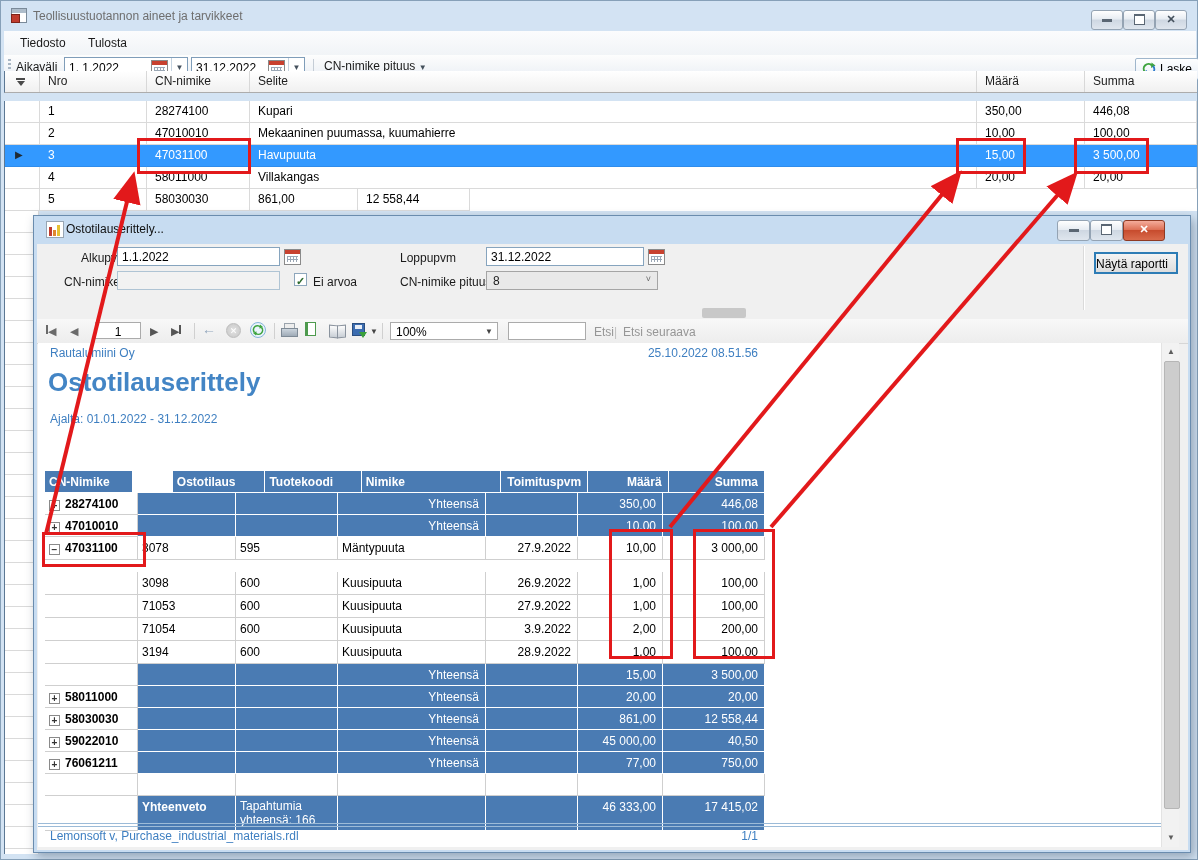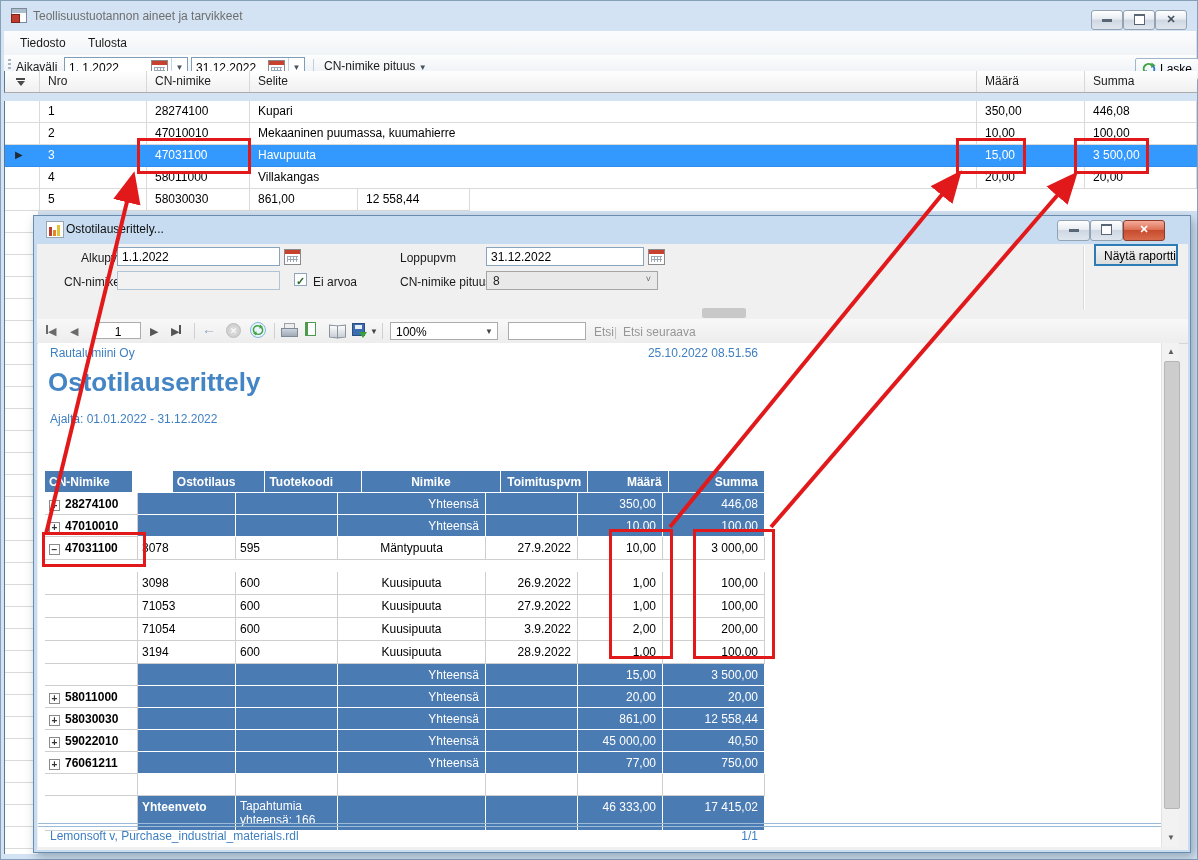--- a/index.html
+++ b/index.html
@@ -59,21 +59,21 @@
   
   .f-label{position:absolute;color:#1A1A1A;}
   .f-input{position:absolute;height:19px;background:#fff;border:1px solid #86A4BE;box-sizing:border-box;padding:2px 4px;}
   .f-input.disabled{background:#F2F2F2;border-color:#AFC4D4;}
   .f-cal{position:absolute;}
   .checkbox{position:absolute;width:13px;height:13px;background:#fff;border:1px solid #8DA6BC;box-sizing:border-box;text-align:center;}
   .checkbox .tick{color:#2E6B2E;font-size:11px;line-height:11px;font-weight:bold;}
   .combo{position:absolute;height:19px;background:#E9E9E9;border:1px solid #A5A5A5;box-sizing:border-box;padding:2px 6px;color:#222;}
   .combo .chev{position:absolute;right:6px;top:2px;color:#666;font-size:9px;}
   .v-divider{position:absolute;width:0;border-left:1px solid #DADADA;border-right:1px solid #FFFFFF;}
-  .nayta-btn{position:absolute;border:2px solid #2D7CB5;background:linear-gradient(#F4F4F4,#DDDDDD);text-align:right;box-sizing:border-box;padding-top:3px;}
+  .nayta-btn{position:absolute;border:2px solid #2D7CB5;background:linear-gradient(#F4F4F4,#DDDDDD);text-align:left;box-sizing:border-box;padding-top:3px;margin-top:8px;}
   .splitter{position:absolute;width:44px;height:10px;background:#C8C8C8;border-radius:2px;text-align:center;}
   .splitter .tri{width:0;height:0;border-left:5px solid transparent;border-right:5px solid transparent;border-bottom:5px solid #5E5E5E;margin:2px auto 0;}
 
   
   .vtoolbar{position:absolute;left:0;top:75px;width:1151px;height:24px;background:linear-gradient(#F8F8F8,#EDEDED);border-bottom:1px solid #D6D6D6;}
   .vt{position:absolute;top:4px;height:16px;color:#6A6A6A;}
   .vt-nav{font-size:11px;line-height:16px;}
   .vbar{display:inline-block;width:2px;height:9px;background:#6A6A6A;vertical-align:1px;}
   .pagebox{position:absolute;top:3px;width:46px;height:17px;background:#fff;border:1px solid #ABABAB;box-sizing:border-box;text-align:center;padding-top:2px;color:#000;}
   .vsep{position:absolute;top:4px;width:1px;height:16px;background:#D0D0D0;}
@@ -104,21 +104,21 @@
   .vs-thumb{position:absolute;left:2px;top:18px;width:14px;height:446px;background:#CDCDCD;border:1px solid #B6B6B6;border-radius:2px;}
 
   
   .rtable{position:absolute;left:7px;top:128px;width:720px;}
   .r-row{display:flex;}
   .r-cell{box-sizing:border-box;overflow:hidden;padding:4px 4px 0 4px;}
   .r-cell.blue{background:#4A7BB3;color:#fff;border-right:1px solid #FFF;border-bottom:1px solid #FFF;}
   .r-cell.white{background:#fff;color:#000;border-right:1px solid #CFCFCF;border-bottom:1px solid #CFCFCF;}
   .r-cell.num{text-align:right;padding-right:6px;}
   .r-cell.bold{font-weight:bold;}
-  .rc0{width:93px;} .rc1{width:98px;} .rc2{width:102px;} .rc3{width:148px;text-align:center;} .rc4{width:92px;} .rc5{width:85px;} .rc6{width:102px;}
+  .rc0{width:93px;} .rc1{width:98px;} .rc2{width:102px;} .rc3{width:148px;} .rc4{width:92px;} .rc5{width:85px;} .rc6{width:102px;}
   .exp{display:inline-block;width:11px;height:11px;border:1px solid #8A8A8A;background:#fff;color:#333;font-size:10px;line-height:9px;text-align:center;margin-right:5px;vertical-align:-1px;box-sizing:border-box;}
   .pagebreak{position:absolute;left:0px;top:480px;width:1123px;height:2px;border-top:1px solid #9CBBD8;border-bottom:1px solid #9CBBD8;}
 
   
   .ann-box{position:absolute;border:3px solid #E2191B;pointer-events:none;}
   .ann-svg{position:absolute;inset:0;pointer-events:none;}
 </style>
 </head>
 <body>
 

